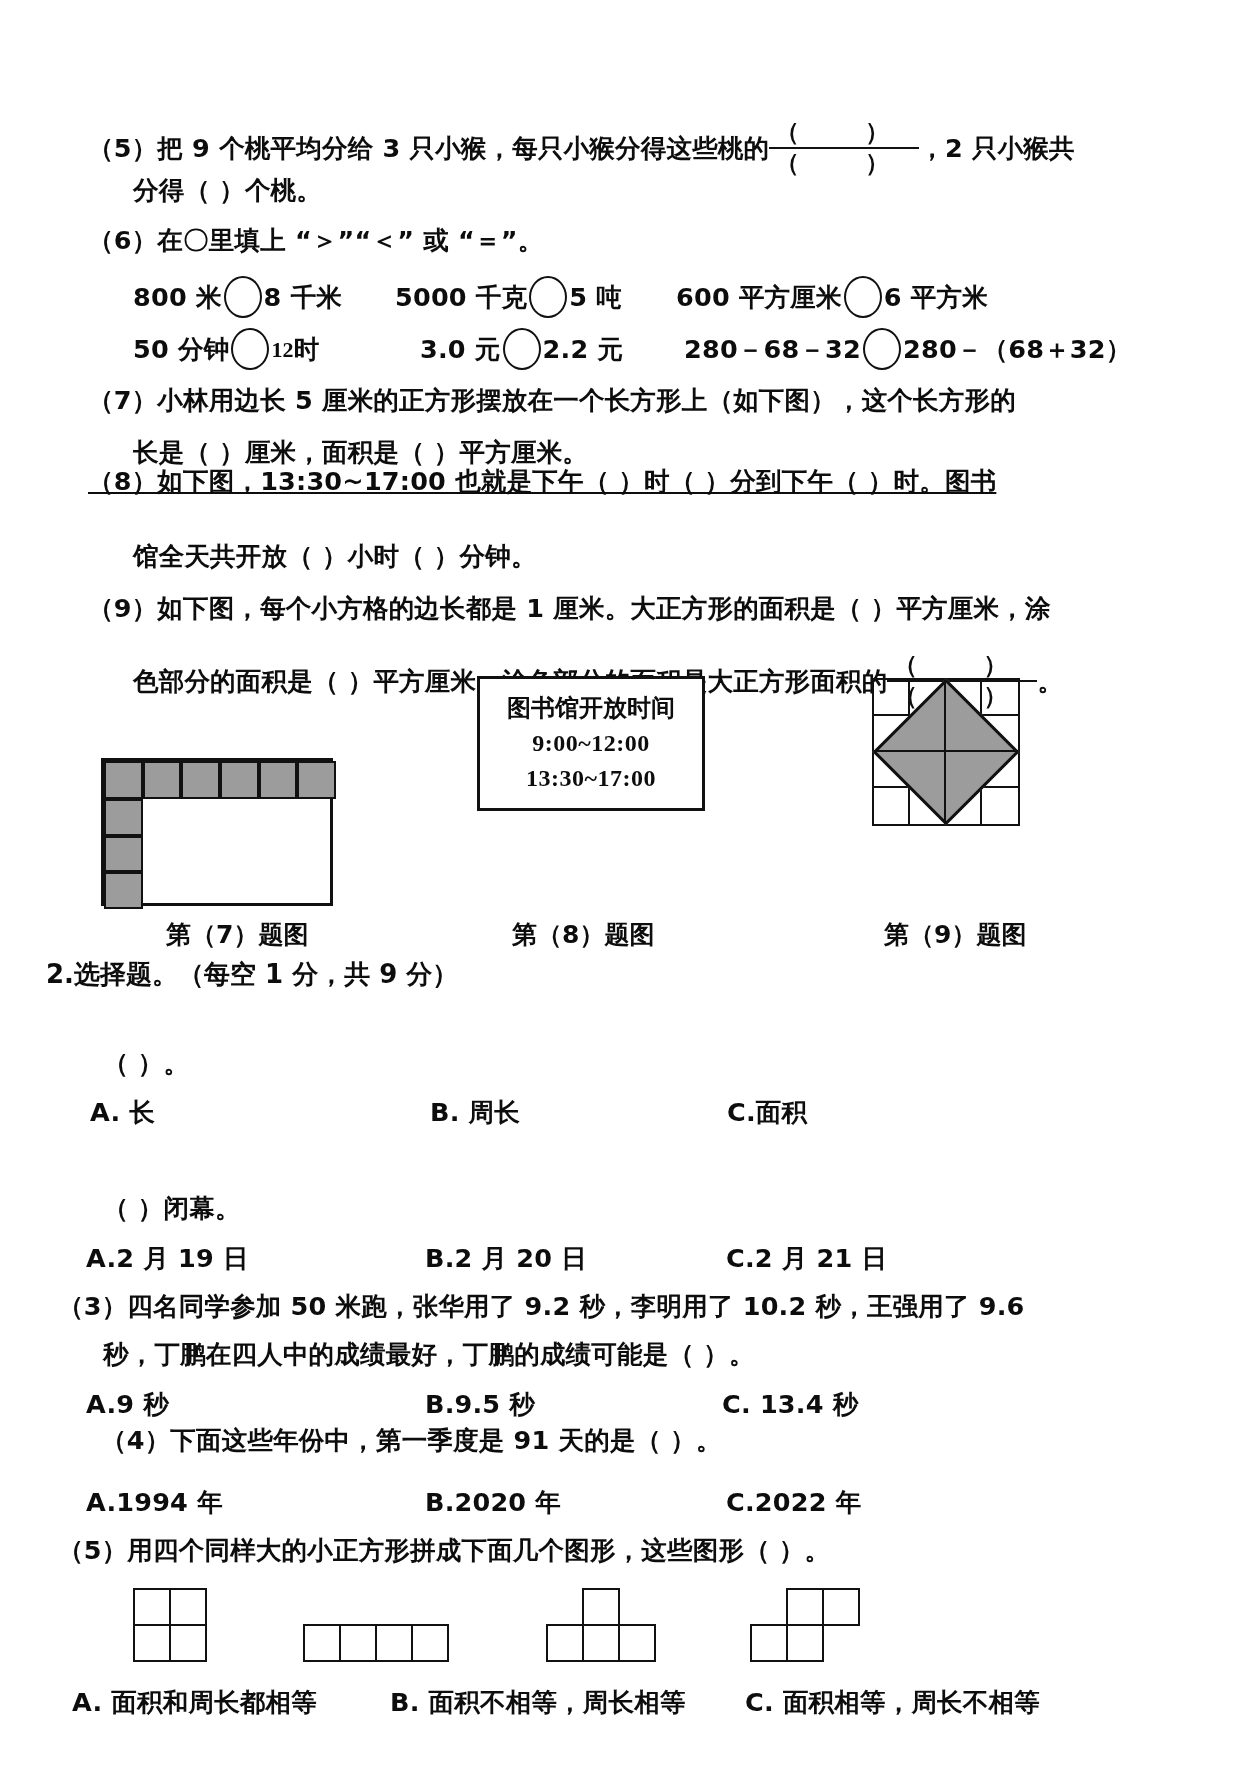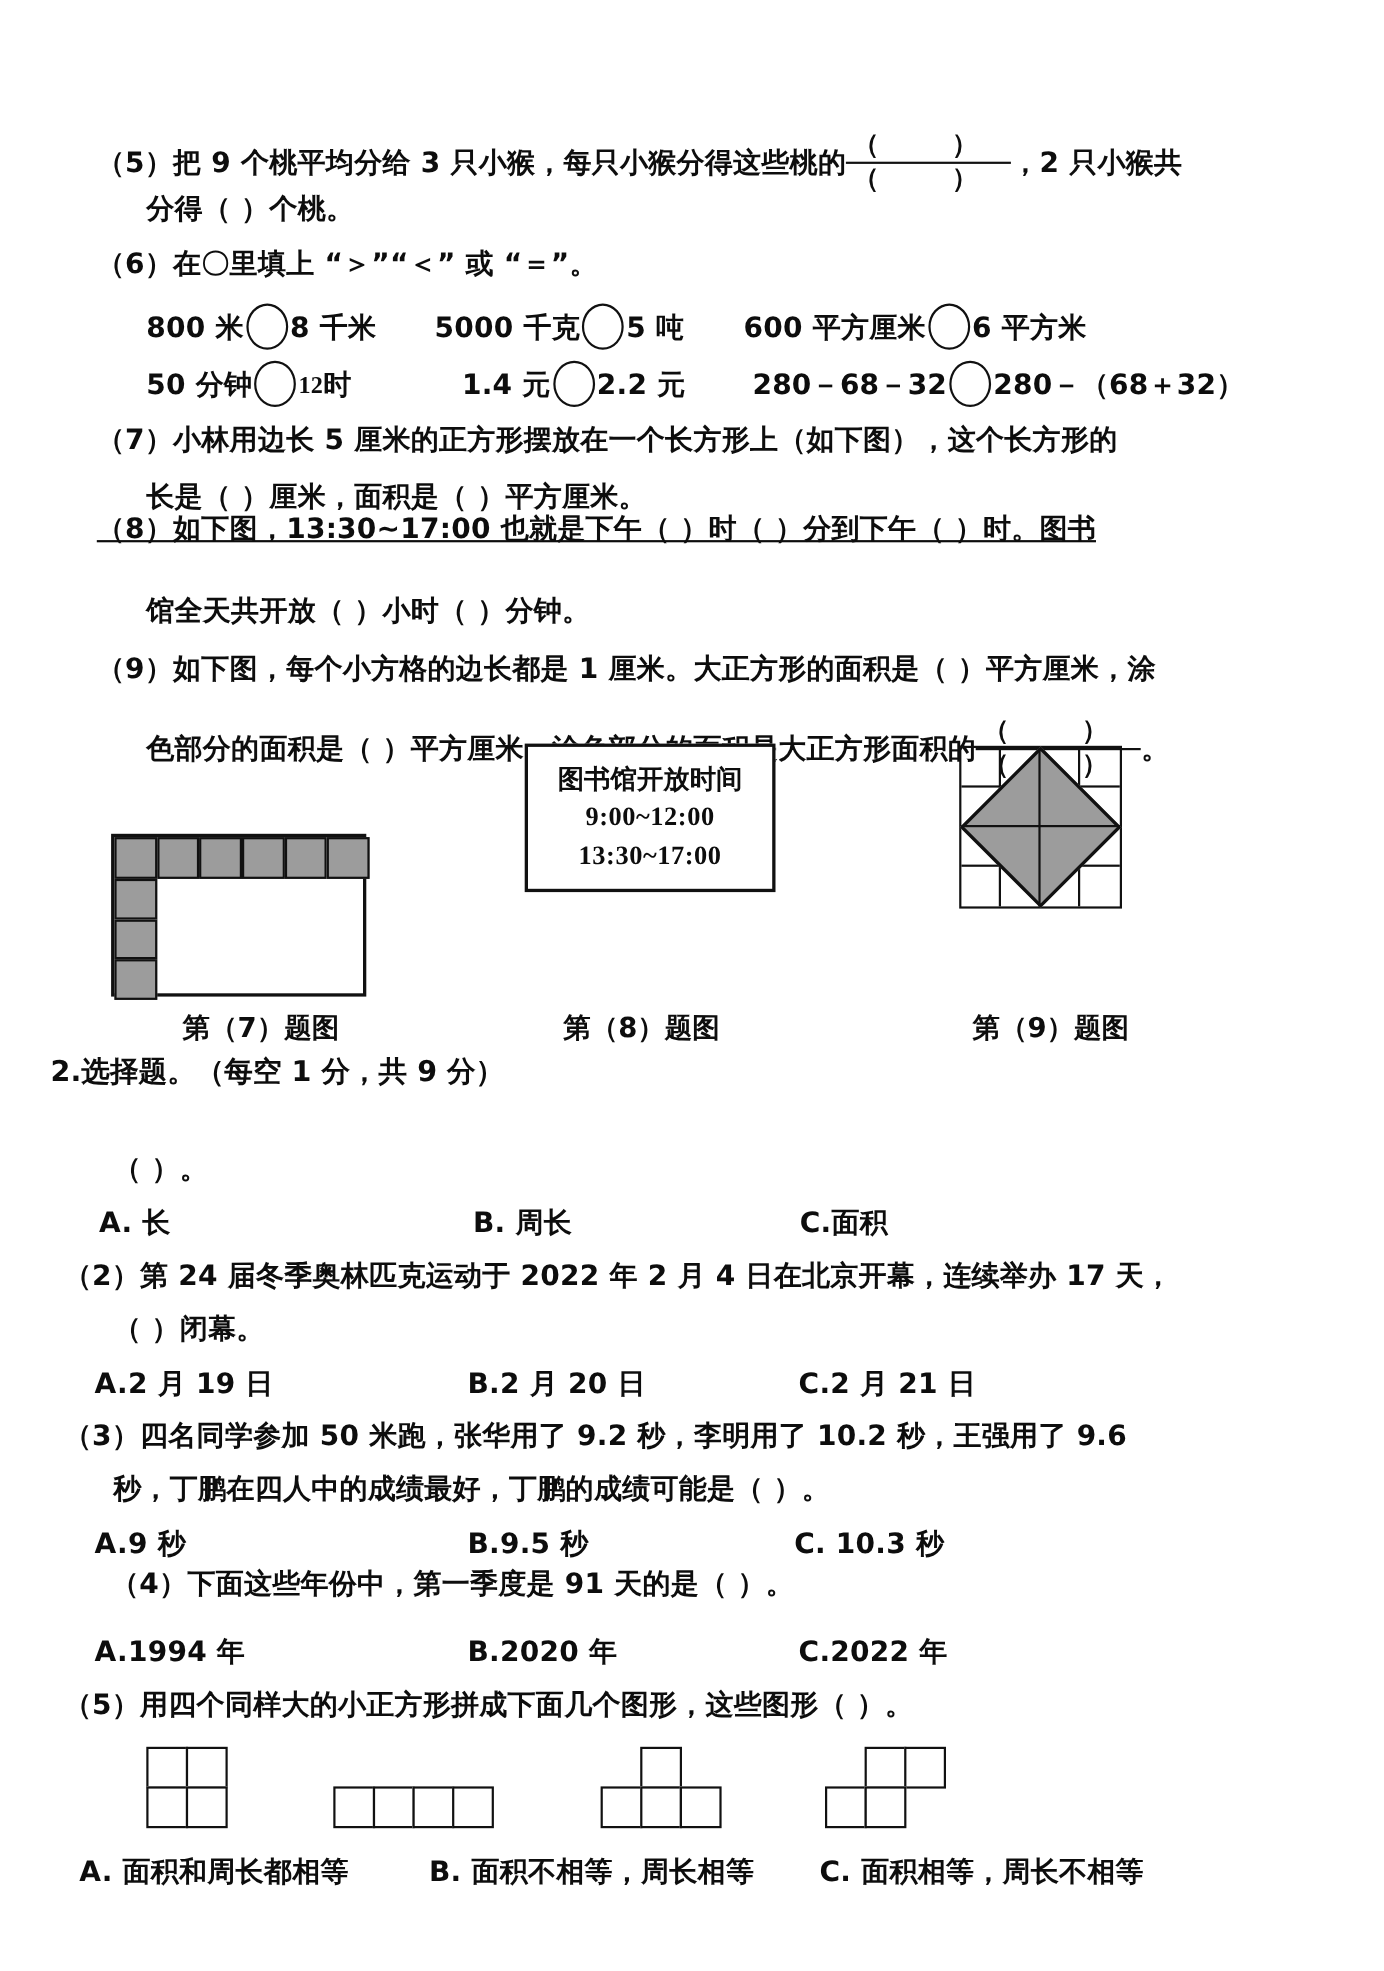--- a/index.html
+++ b/index.html
@@ -190,21 +190,21 @@
     <span>5000 千克</span><span class="circ"></span><span>5 吨</span>
   </div>
   <div class="q cn" style="left:676px; top:278px;">
     <span>600 平方厘米</span><span class="circ"></span><span>6 平方米</span>
   </div>
 
   <div class="q cn" style="left:133px; top:330px;">
     <span>50 分钟</span><span class="circ"></span><span class="sfrac"><span class="num">1</span><span class="bar"></span><span class="num">2</span></span><span>时</span>
   </div>
   <div class="q cn" style="left:420px; top:330px;">
-    <span>1.4 元</span><span class="circ"></span><span>2.2 元</span>
+    <span>3.0 元</span><span class="circ"></span><span>2.2 元</span>
   </div>
   <div class="q cn" style="left:684px; top:330px;">
     <span>280－68－32</span><span class="circ"></span><span>280－（68＋32）</span>
   </div>
 
   <div class="q cn" style="left:88px; top:388px;">（7）小林用边长 5 厘米的正方形摆放在一个长方形上（如下图），这个长方形的</div>
   <div class="q cn" style="left:133px; top:440px;">长是（      ）厘米，面积是（        ）平方厘米。</div>
 
   <div class="q cn" style="left:88px; top:469px;text-decoration:underline;">（8）如下图，13:30~17:00 也就是下午（        ）时（        ）分到下午（        ）时。图书</div>
   <div class="q cn" style="left:133px; top:544px;">馆全天共开放（        ）小时（        ）分钟。</div>
@@ -265,31 +265,30 @@
   </div>
   <div class="fig-caption" style="left:884px; top:918px;">第（9）题图</div>
 
   <div class="sec-h" style="left:46px; top:957px;">2.选择题。（每空 1 分，共 9 分）</div>
 
   <div class="q cn" style="left:103px; top:1051px;">（      ）。</div>
   <div class="q cn" style="left:90px;  top:1100px;">A. 长</div>
   <div class="q cn" style="left:430px; top:1100px;">B. 周长</div>
   <div class="q cn" style="left:727px; top:1100px;">C.面积</div>
 
-  <div class="q cn" style="left:58px; top:1148px;">（2）第 24 届冬季奥林匹克运动于 2022 年 2 月 4 日在北京开幕，连续举办 17 天，</div>
   <div class="q cn" style="left:103px; top:1196px;">（      ）闭幕。</div>
   <div class="q cn" style="left:86px;  top:1246px;">A.2 月 19 日</div>
   <div class="q cn" style="left:425px; top:1246px;">B.2 月 20 日</div>
   <div class="q cn" style="left:726px; top:1246px;">C.2 月 21 日</div>
 
   <div class="q cn" style="left:58px; top:1294px;">（3）四名同学参加 50 米跑，张华用了 9.2 秒，李明用了 10.2 秒，王强用了 9.6</div>
   <div class="q cn" style="left:103px; top:1342px;">秒，丁鹏在四人中的成绩最好，丁鹏的成绩可能是（        ）。</div>
   <div class="q cn" style="left:86px;  top:1392px;">A.9 秒</div>
   <div class="q cn" style="left:425px; top:1392px;">B.9.5 秒</div>
-  <div class="q cn" style="left:722px; top:1392px;">C. 10.3 秒</div>
+  <div class="q cn" style="left:722px; top:1392px;">C. 13.4 秒</div>
 
   <div class="q cn" style="left:58px; top:1428px;margin-left:43px;">（4）下面这些年份中，第一季度是 91 天的是（        ）。</div>
   <div class="q cn" style="left:86px;  top:1490px;">A.1994 年</div>
   <div class="q cn" style="left:425px; top:1490px;">B.2020 年</div>
   <div class="q cn" style="left:726px; top:1490px;">C.2022 年</div>
 
   <div class="q cn" style="left:58px; top:1538px;">（5）用四个同样大的小正方形拼成下面几个图形，这些图形（        ）。</div>
 
   <div class="tet" style="left:133px; top:1588px; width:80px; height:80px;">
     <div class="tsq" style="left:0px;  top:0px;"></div>

